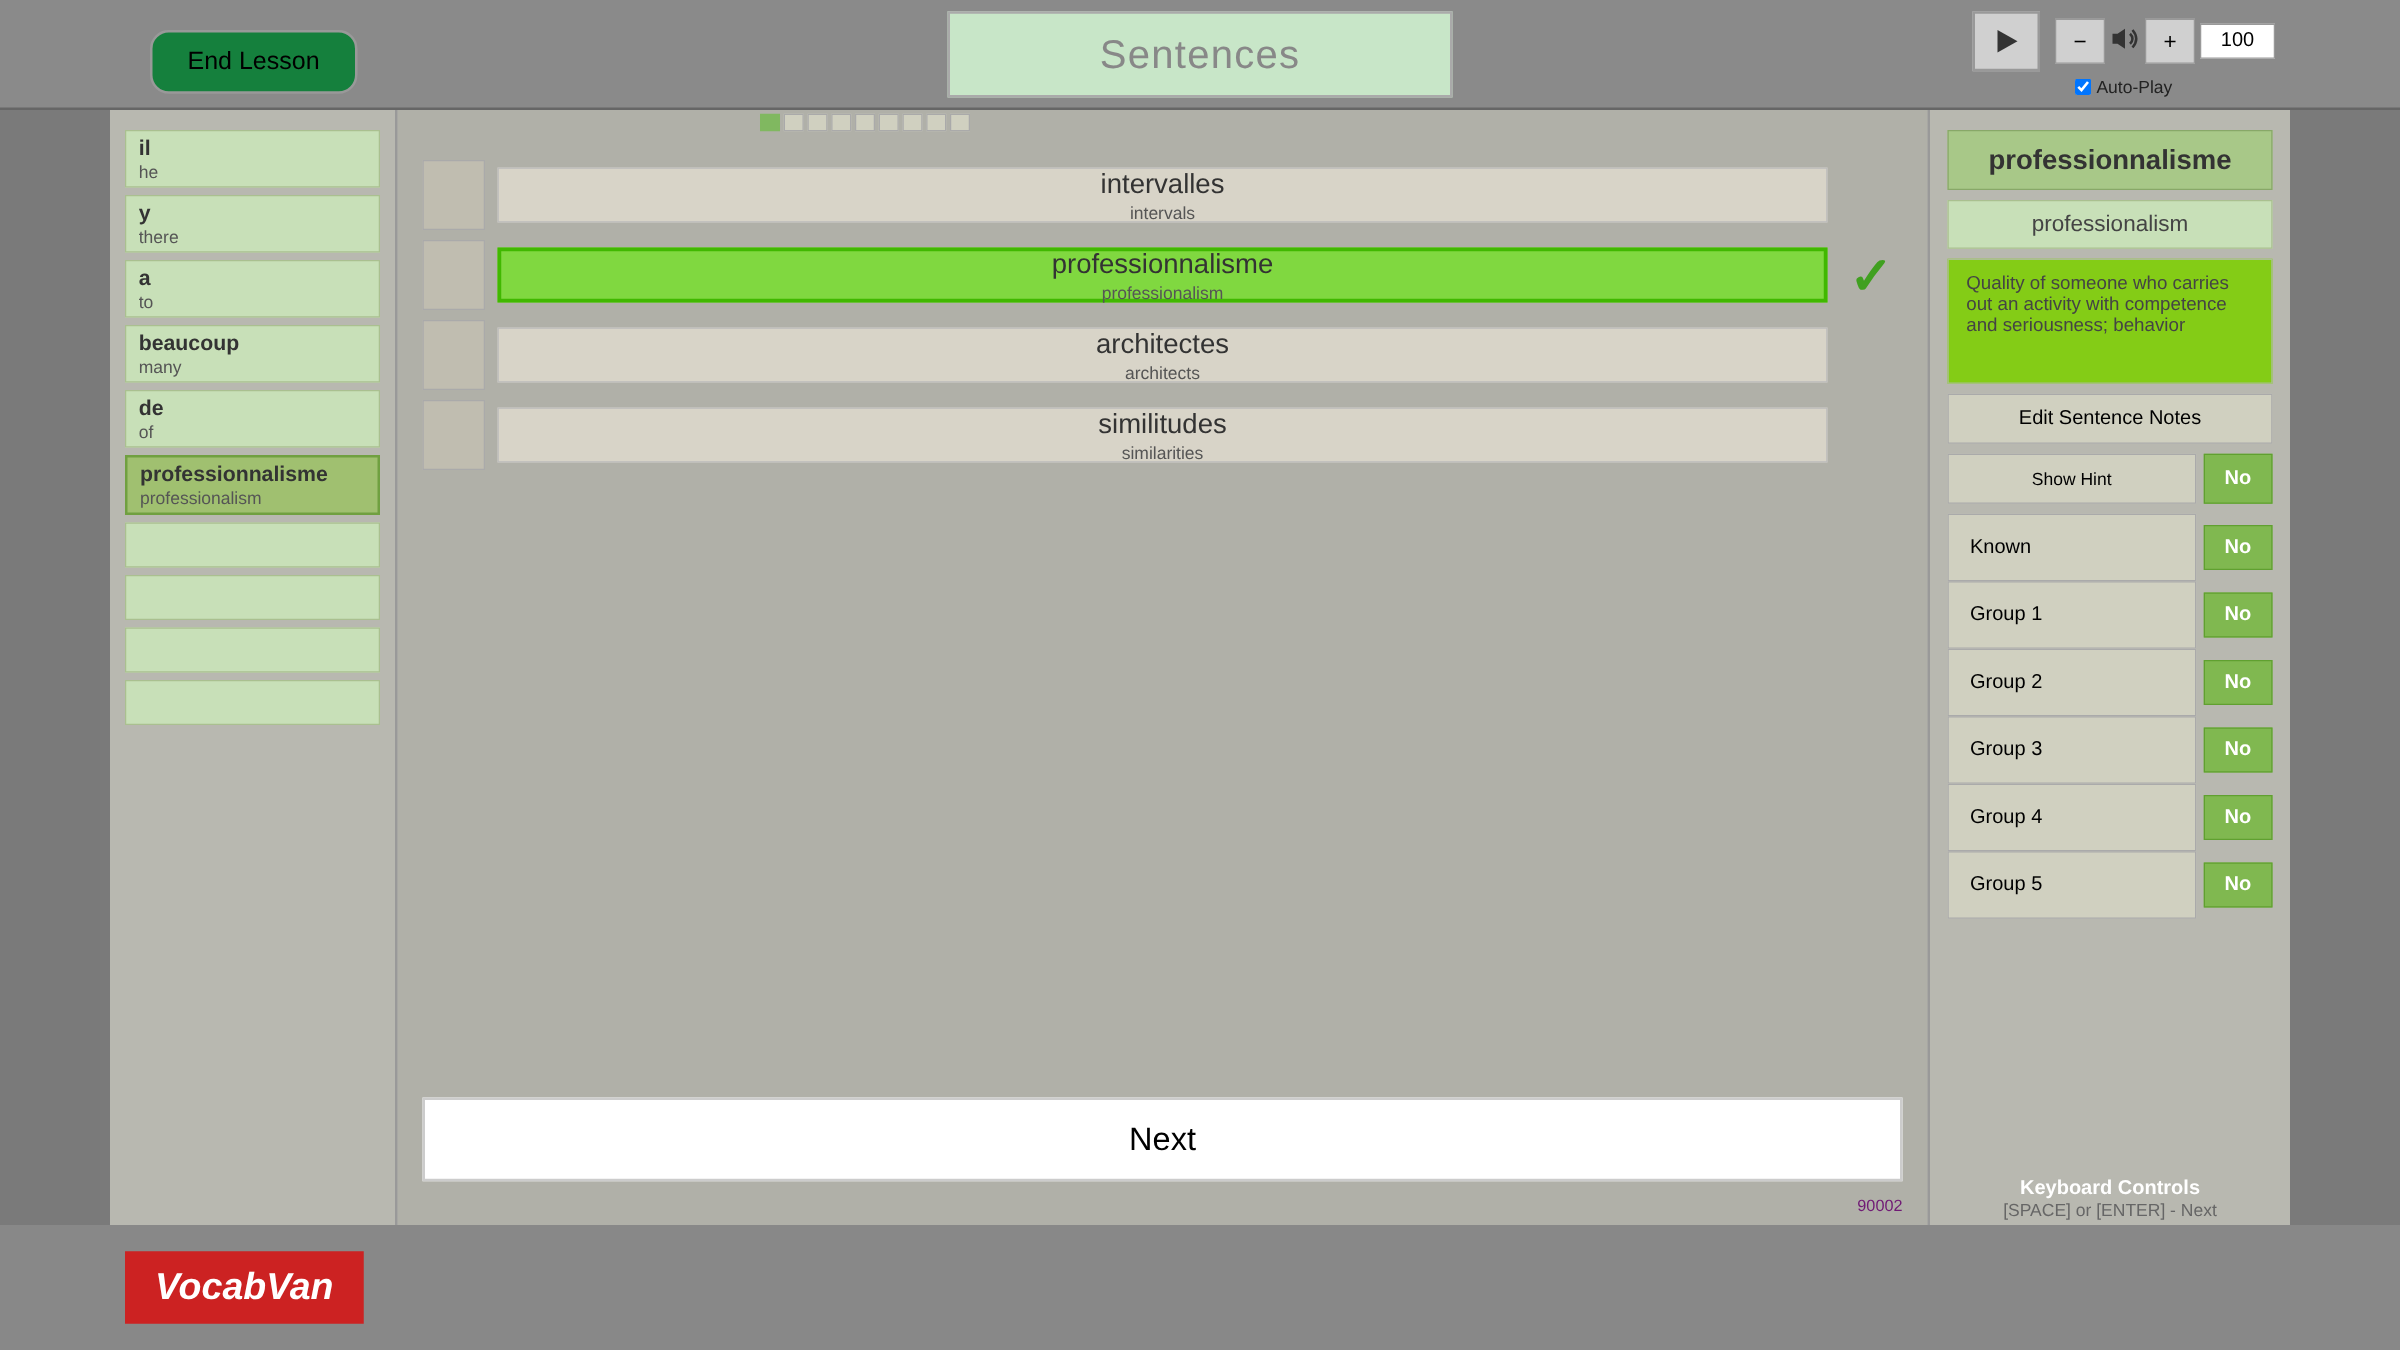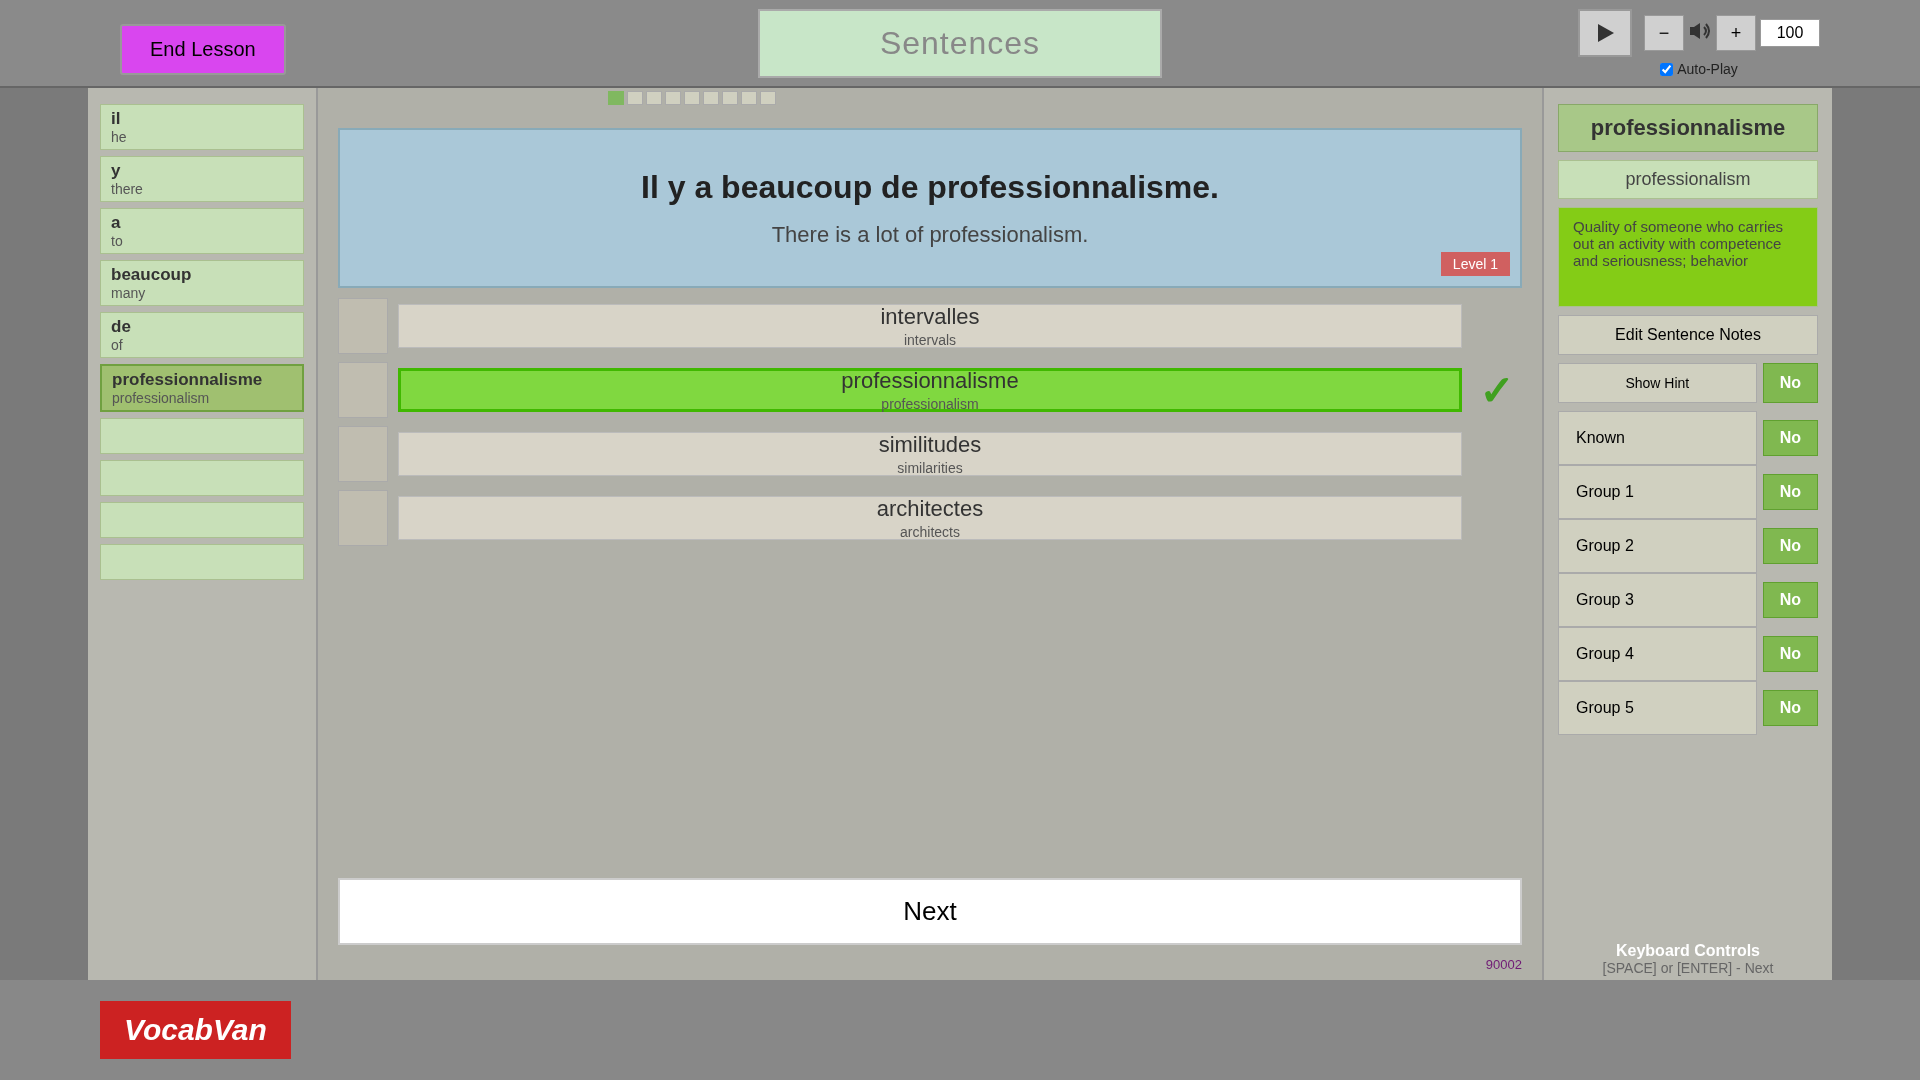--- a/index.html
+++ b/index.html
@@ -20,26 +20,26 @@
       background: #8a8a8a;
       display: flex;
       align-items: center;
       justify-content: center;
       border-bottom: 2px solid #666;
     }
 
     #end-lesson-btn {
       position: absolute;
       left: 120px;
-      background: #d946ef;
+      background: #15803d;
       border: 2px solid #999;
       padding: 12px 28px;
       font-size: 20px;
       cursor: pointer;
-      border-radius: 3px;
+      border-radius: 15px;
       margin-top: 12px;
     }
 
     #title-box {
       background: #c8e6c8;
       border: 2px solid #aaa;
       padding: 14px 120px;
       font-size: 32px;
       color: #888;
       letter-spacing: 1px;
@@ -543,25 +543,20 @@
           <div class="progress-segment empty"></div>
           <div class="progress-segment empty"></div>
           <div class="progress-segment empty"></div>
           <div class="progress-segment empty"></div>
           <div class="progress-segment empty"></div>
         </div>
     </div>
 
     <div id="center-area">
 
-      <div id="sentence-display">
-        <div id="french-sentence">Il y a beaucoup de professionnalisme.</div>
-        <div id="english-sentence">There is a lot of professionalism.</div>
-        <div id="level-badge">Level 1</div>
-      </div>
 
       <div id="choices-area">
 
       <div class="choice-row">
             <div class="choice-indicator"></div>
             <div class="choice-box">
               <div class="choice-french">intervalles</div>
               <div class="choice-english">intervals</div>
             </div>
             <div class="choice-check"></div>
@@ -572,30 +567,30 @@
               <div class="choice-french">professionnalisme</div>
               <div class="choice-english">professionalism</div>
             </div>
             <div class="choice-check">
               <span class="checkmark">✓</span>
             </div>
           </div>
           <div class="choice-row">
             <div class="choice-indicator"></div>
             <div class="choice-box">
-              <div class="choice-french">similitudes</div>
-              <div class="choice-english">similarities</div>
+              <div class="choice-french">architectes</div>
+              <div class="choice-english">architects</div>
             </div>
             <div class="choice-check"></div>
           </div>
           <div class="choice-row">
             <div class="choice-indicator"></div>
             <div class="choice-box">
-              <div class="choice-french">architectes</div>
-              <div class="choice-english">architects</div>
+              <div class="choice-french">similitudes</div>
+              <div class="choice-english">similarities</div>
             </div>
             <div class="choice-check"></div>
           </div>
         </div>
 
       <button id="next-btn">Next</button>
 
       <div id="record-id">90002</div>
     </div>
   </div>

